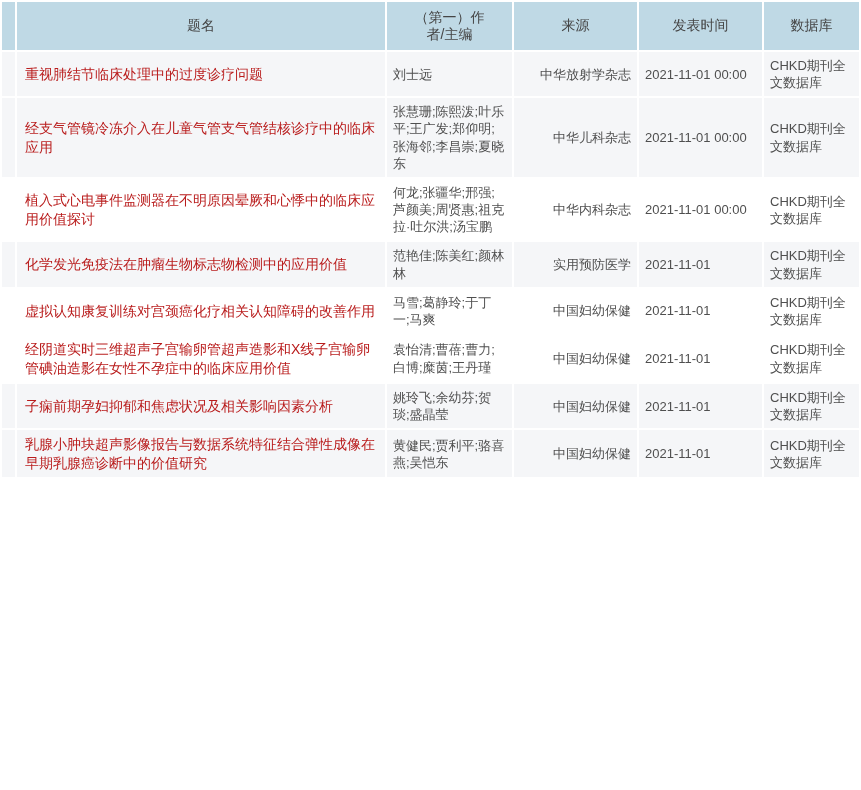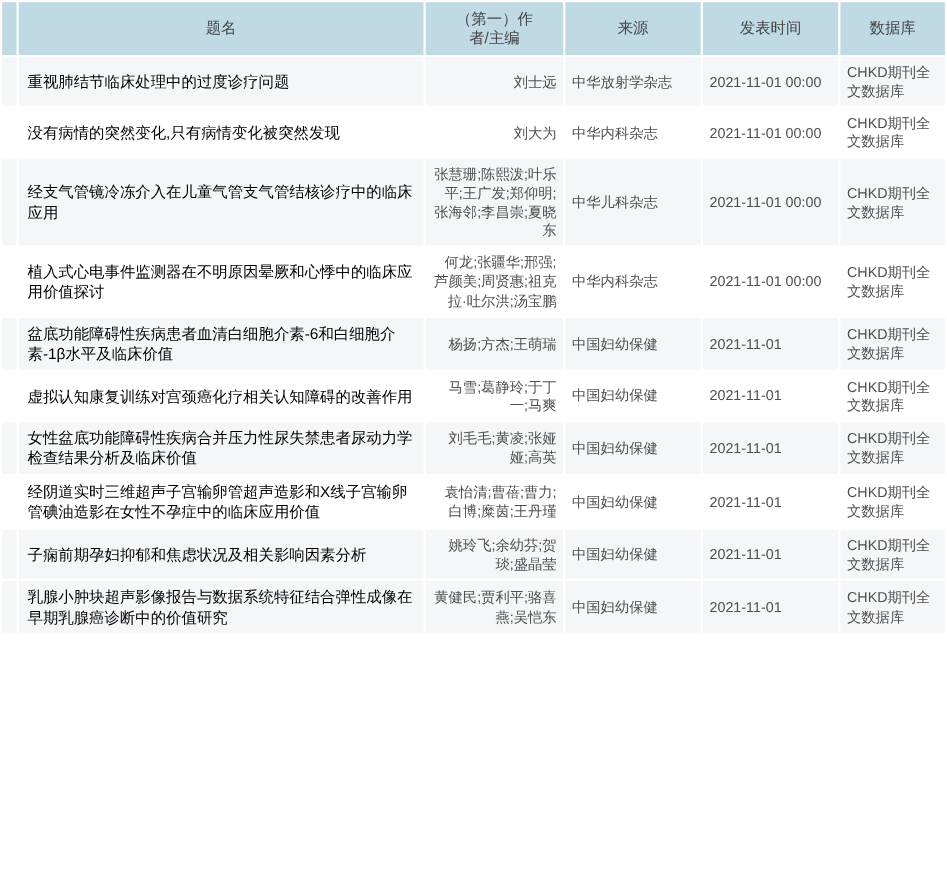--- a/index.html
+++ b/index.html
@@ -42,27 +42,27 @@
     padding:5px 6px;
     line-height:1.32;
     word-break:break-word;
   }
   tbody tr.odd td{background:#f5f6f8;}
   tbody tr.even td{background:#ffffff;}
 
   td.sel{padding:0;}
   td.title{font-size:14px; text-align:left; padding-left:8px;}
   td.title a{
-    color:#000000;
+    color:#b91c1c;
     text-decoration:none;
     cursor:pointer;
     margin-top:28px;
   }
-  td.author{text-align:right;}
-  td.source{text-align:left;}
+  td.author{text-align:left;}
+  td.source{text-align:right;}
   td.date{white-space:nowrap;}
   td.db{text-align:left;}
 </style>
 </head>
 <body>
 
 <table class="results">
   <colgroup>
     <col class="c-sel">
       <col class="c-title">
@@ -83,64 +83,48 @@
   </thead>
   <tbody id="results-body">
       <tr class="odd">
         <td class="sel"></td>
         <td class="title"><a>重视肺结节临床处理中的过度诊疗问题</a></td>
         <td class="author">刘士远</td>
         <td class="source">中华放射学杂志</td>
         <td class="date">2021-11-01 00:00</td>
         <td class="db">CHKD期刊全文数据库</td>
       </tr>
-      <tr class="even">
-        <td class="sel"></td>
-        <td class="title"><a>没有病情的突然变化,只有病情变化被突然发现</a></td>
-        <td class="author">刘大为</td>
-        <td class="source">中华内科杂志</td>
-        <td class="date">2021-11-01 00:00</td>
-        <td class="db">CHKD期刊全文数据库</td>
-      </tr>
       <tr class="odd">
         <td class="sel"></td>
         <td class="title"><a>经支气管镜冷冻介入在儿童气管支气管结核诊疗中的临床应用</a></td>
         <td class="author">张慧珊;陈熙泼;叶乐平;王广发;郑仰明;张海邻;李昌崇;夏晓东</td>
         <td class="source">中华儿科杂志</td>
         <td class="date">2021-11-01 00:00</td>
         <td class="db">CHKD期刊全文数据库</td>
       </tr>
       <tr class="even">
         <td class="sel"></td>
         <td class="title"><a>植入式心电事件监测器在不明原因晕厥和心悸中的临床应用价值探讨</a></td>
         <td class="author">何龙;张疆华;邢强;芦颜美;周贤惠;祖克拉·吐尔洪;汤宝鹏</td>
         <td class="source">中华内科杂志</td>
         <td class="date">2021-11-01 00:00</td>
         <td class="db">CHKD期刊全文数据库</td>
       </tr>
       <tr class="odd">
         <td class="sel"></td>
-        <td class="title"><a>盆底功能障碍性疾病患者血清白细胞介素-6和白细胞介素-1β水平及临床价值</a></td>
-        <td class="author">杨扬;方杰;王萌瑞</td>
-        <td class="source">中国妇幼保健</td>
+        <td class="title"><a>化学发光免疫法在肿瘤生物标志物检测中的应用价值</a></td>
+        <td class="author">范艳佳;陈美红;颜林林</td>
+        <td class="source">实用预防医学</td>
         <td class="date">2021-11-01</td>
         <td class="db">CHKD期刊全文数据库</td>
       </tr>
       <tr class="even">
         <td class="sel"></td>
         <td class="title"><a>虚拟认知康复训练对宫颈癌化疗相关认知障碍的改善作用</a></td>
         <td class="author">马雪;葛静玲;于丁一;马爽</td>
-        <td class="source">中国妇幼保健</td>
-        <td class="date">2021-11-01</td>
-        <td class="db">CHKD期刊全文数据库</td>
-      </tr>
-      <tr class="odd">
-        <td class="sel"></td>
-        <td class="title"><a>女性盆底功能障碍性疾病合并压力性尿失禁患者尿动力学检查结果分析及临床价值</a></td>
-        <td class="author">刘毛毛;黄凌;张娅娅;高英</td>
         <td class="source">中国妇幼保健</td>
         <td class="date">2021-11-01</td>
         <td class="db">CHKD期刊全文数据库</td>
       </tr>
       <tr class="even">
         <td class="sel"></td>
         <td class="title"><a>经阴道实时三维超声子宫输卵管超声造影和X线子宫输卵管碘油造影在女性不孕症中的临床应用价值</a></td>
         <td class="author">袁怡清;曹蓓;曹力;白博;糜茵;王丹瑾</td>
         <td class="source">中国妇幼保健</td>
         <td class="date">2021-11-01</td>

